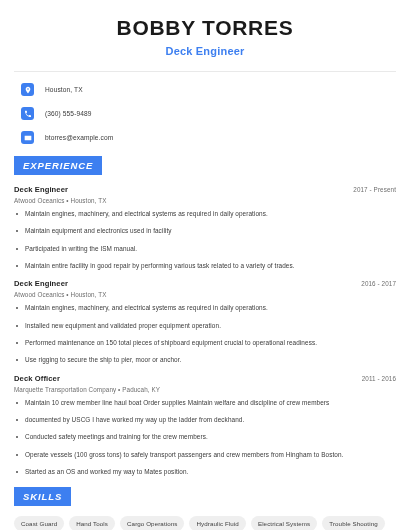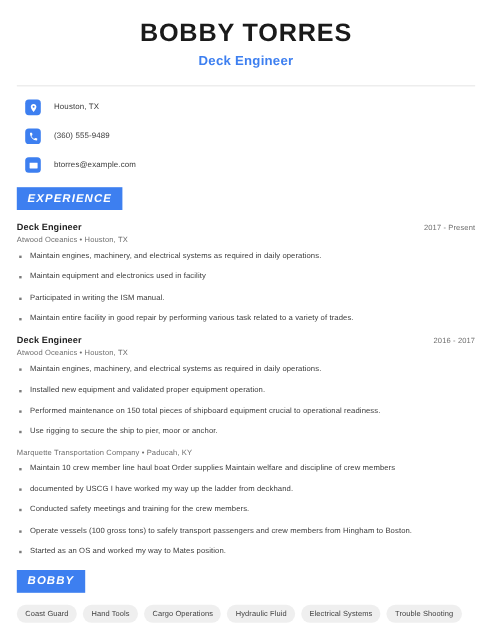--- a/index.html
+++ b/index.html
@@ -230,35 +230,39 @@
         <div class="job-sub">Atwood Oceanics  •  Houston, TX</div>
         <ul class="bullets">
           <li>Maintain engines, machinery, and electrical systems as required in daily operations.</li>
           <li>Installed new equipment and validated proper equipment operation.</li>
           <li>Performed maintenance on 150 total pieces of shipboard equipment crucial to operational readiness.</li>
           <li>Use rigging to secure the ship to pier, moor or anchor.</li>
         </ul>
       </div>
 
       <div class="job">
+        <div class="job-head">
+          <span class="job-title">Deck Officer</span>
+          <span class="job-date">2011 - 2016</span>
+        </div>
         <div class="job-sub">Marquette Transportation Company  •  Paducah, KY</div>
         <ul class="bullets">
           <li>Maintain 10 crew member line haul boat Order supplies Maintain welfare and discipline of crew members</li>
           <li>documented by USCG I have worked my way up the ladder from deckhand.</li>
           <li>Conducted safety meetings and training for the crew members.</li>
           <li>Operate vessels (100 gross tons) to safely transport passengers and crew members from Hingham to Boston.</li>
           <li>Started as an OS and worked my way to Mates position.</li>
         </ul>
       </div>
 
     </div>
   </div>
 
   <div class="skills-wrap">
-    <div class="section-badge">BOBBY</div>
+    <div class="section-badge">SKILLS</div>
     <div class="skills">
       <span class="skill-tag">Coast Guard</span>
       <span class="skill-tag">Hand Tools</span>
       <span class="skill-tag">Cargo Operations</span>
       <span class="skill-tag">Hydraulic Fluid</span>
       <span class="skill-tag">Electrical Systems</span>
       <span class="skill-tag">Trouble Shooting</span>
 
     </div>
   </div>

